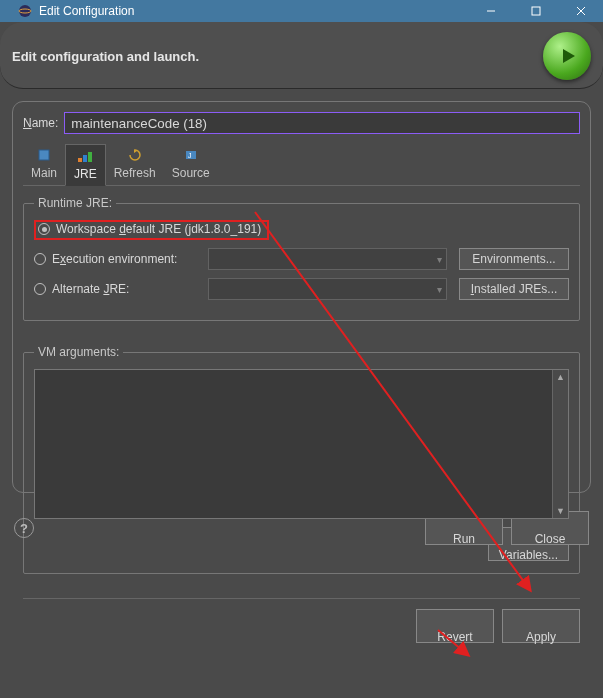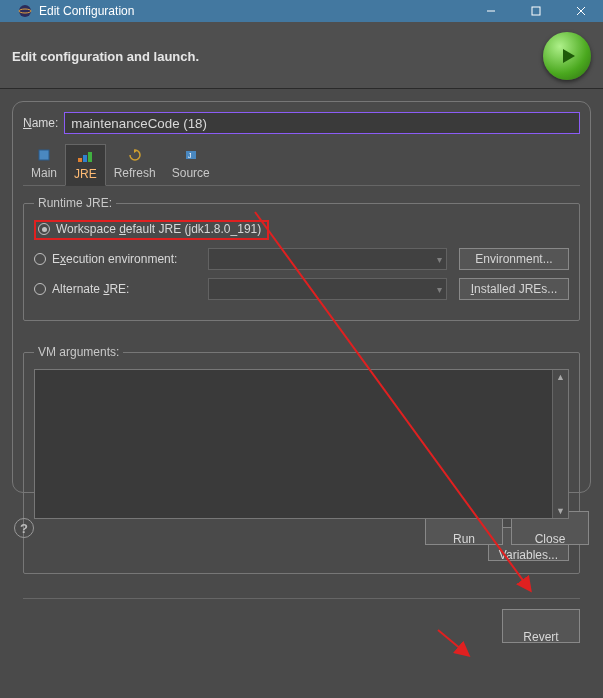--- a/index.html
+++ b/index.html
@@ -34,20 +34,21 @@
     display: flex; align-items: center; justify-content: center;
     color: #fff;
   }
   
   .header {
     padding: 10px 12px 8px 12px;
     display: flex;
     align-items: center;
     background: #4f4f4f;
     border-bottom: 1px solid #2a2a2a;
+    border-radius: 23px;
   }
   .header-text { flex: 1; font-weight: bold; color: #e6e6e6; font-size: 13px; }
   .run-big {
     width: 48px; height: 48px;
     border-radius: 24px;
     background: radial-gradient(circle at 35% 30%, #aef08a, #4aa81e 60%, #2d6b12);
     display: flex; align-items: center; justify-content: center;
     box-shadow: 0 2px 4px rgba(0,0,0,0.5);
   }
   
@@ -80,21 +81,21 @@
     gap: 4px;
     color: #c8c8c8;
     cursor: default;
     flex-direction: column;
   }
   .tab.active {
     background: #3a3a3a;
     border: 1px solid #666;
     border-bottom: 1px solid #3a3a3a;
     margin-bottom: -1px;
-    color: #fdba74;
+    color: #e5e5e5;
   }
   .tab-icon { width: 14px; height: 14px; display:flex; align-items:center; justify-content:center; }
   
   fieldset {
     border: 1px solid #777;
     border-radius: 2px;
     margin-bottom: 24px;
     padding: 10px 10px 12px 10px;
   }
   legend { padding: 0 4px; color: #c8c8c8; }
@@ -284,21 +285,21 @@
         <span>Workspace <span class="ul">d</span>efault JRE (jdk1.8.0_191)</span>
       </span>
     </div>
 
     <div class="radio-row">
       <span class="radio"></span>
       <span class="radio-label">E<span class="ul">x</span>ecution environment:</span>
       <div class="combo">
           <span class="arrow">▾</span>
         </div>
-      <div class="side-btn">Environment...</div>
+      <div class="side-btn">Environments...</div>
     </div>
 
     <div class="radio-row">
       <span class="radio"></span>
       <span class="radio-label">Alternate <span class="ul">J</span>RE:</span>
       <div class="combo">
           <span class="arrow">▾</span>
         </div>
       <div class="side-btn"><span class="ul">I</span>nstalled JREs...</div>
     </div>
@@ -312,20 +313,21 @@
         <span>▼</span>
       </div>
     </div>
     <div class="var-row">
       <div class="btn">Variables...</div>
     </div>
   </fieldset>
 
   <div class="panel-bottom">
     <div class="btn">Revert</div>
+    <div class="btn">Apply</div>
   </div>
 </div>
 
 <div class="dialog-bottom">
   <div class="help-icon">?</div>
   <div class="spacer"></div>
   <div class="btn">Run</div>
   <div class="btn">Close</div>
 </div>
 

